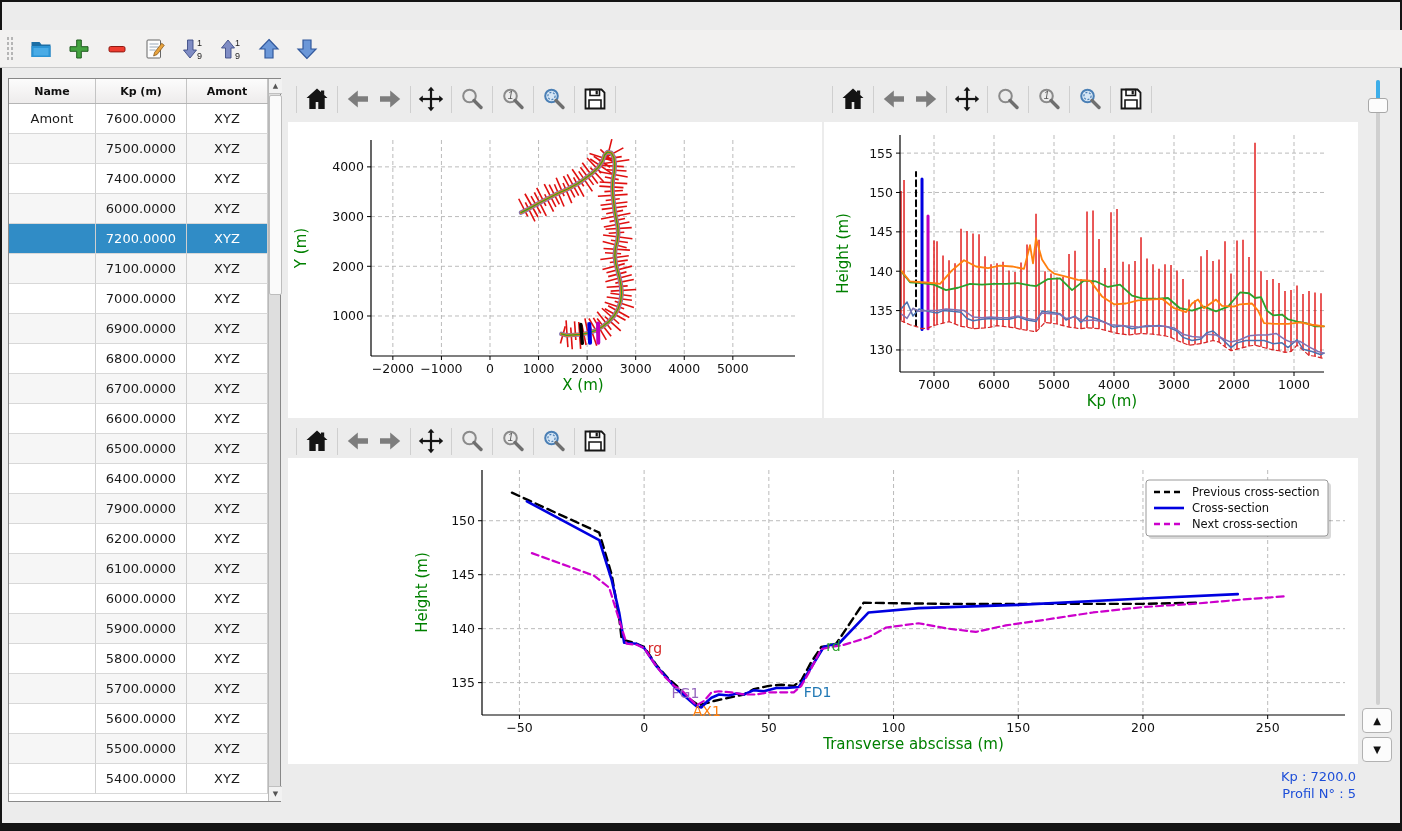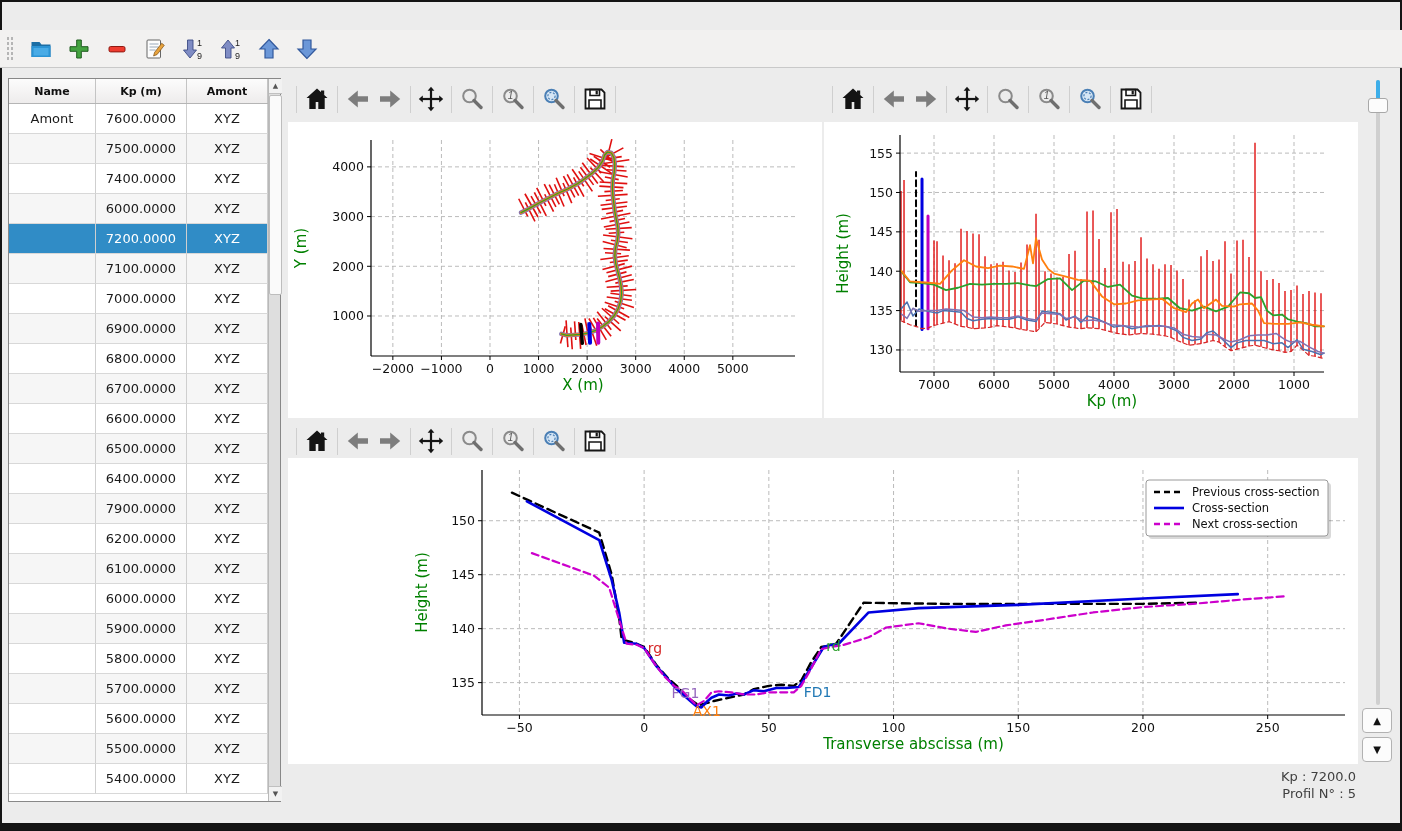--- a/index.html
+++ b/index.html
@@ -46,21 +46,21 @@
   svg.canvas { position:absolute; background:#ffffff; }
   
   .vslider { position:absolute; left:1362px; top:80px; width:32px; height:625px; }
   .vs-groove { position:absolute; left:14px; top:0; width:4px; height:625px; background:#cfcfcf; border-radius:2px; }
   .vs-fill { position:absolute; left:14px; top:0; width:4px; height:22px; background:#3daee9; border-radius:2px; }
   .vs-handle { position:absolute; left:6px; top:18px; width:20px; height:15px; background:#fcfcfc; border:1px solid #a8a8a8; border-radius:3px; cursor:pointer; }
   .sbtn { position:absolute; left:1362px; width:30px; height:25px; background:#fcfcfc; border:1px solid #b2b2b2; border-radius:4px;
           font-size:10px; color:#111; display:flex; align-items:center; justify-content:center; cursor:pointer; }
   .sbtn-up { top:708px; } .sbtn-down { top:737px; }
   
-  .status { position:absolute; top:768px; right:46px; text-align:right; font-size:13px; color:#404040; line-height:17px; }
+  .status { position:absolute; top:768px; right:46px; text-align:right; font-size:13px; color:#1d4ed8; line-height:17px; }
 </style>
 </head>
 <body>
 
 <div class="window">
 
 
   <div class="app-toolbar" id="appToolbar">
     <div class="drag-dots"></div>
   <button class="tbtn">

